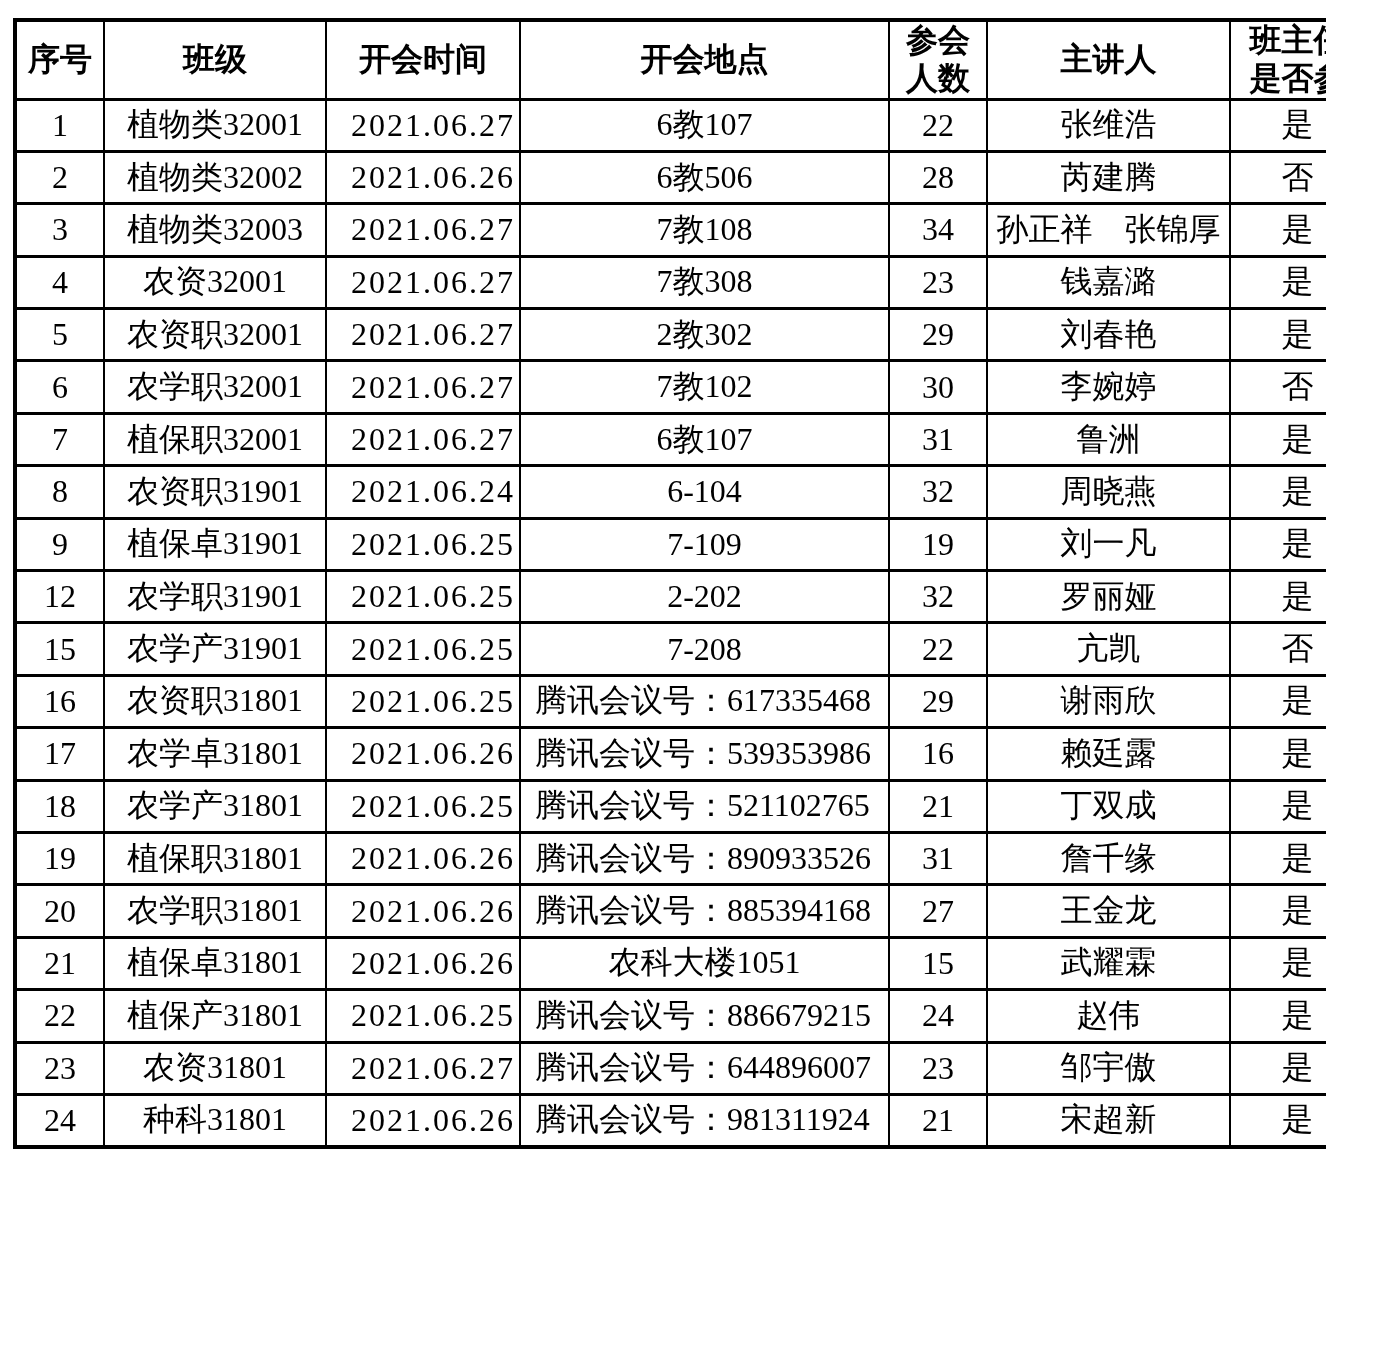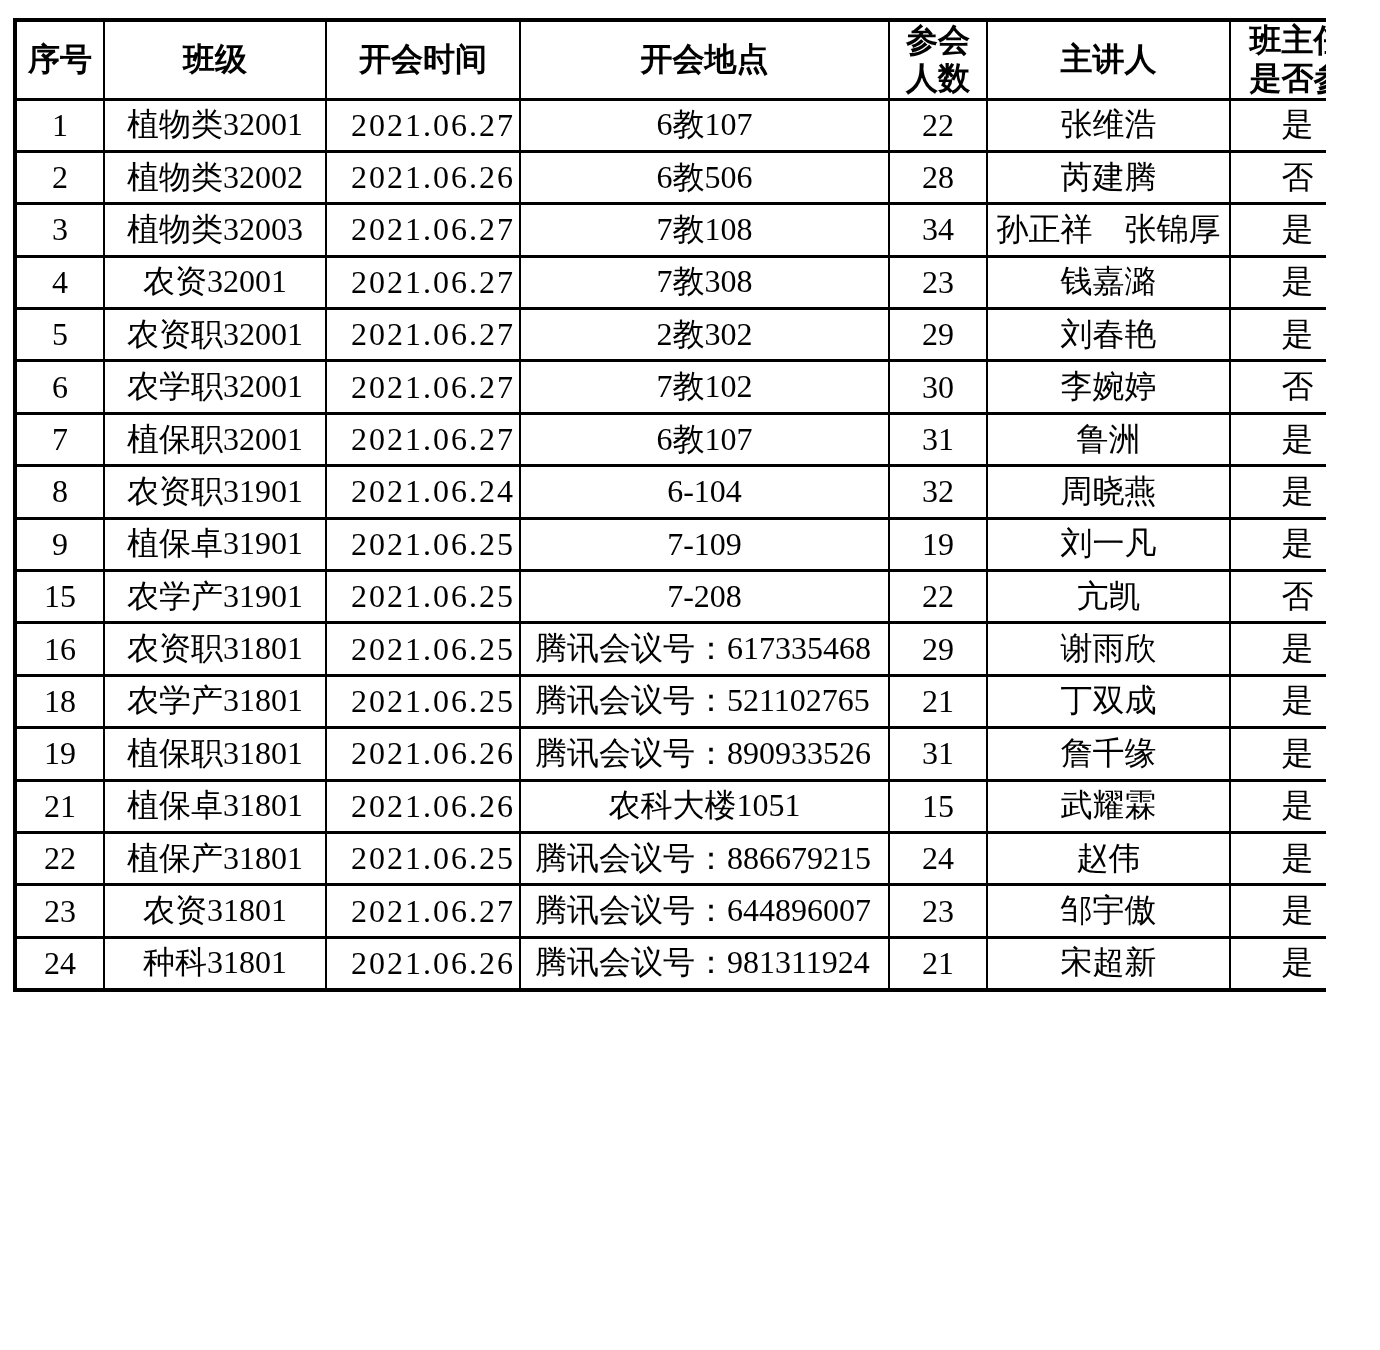--- a/index.html
+++ b/index.html
@@ -161,53 +161,80 @@
         <tr>
           <td class="cell-seq">9</td>
           <td class="cell-class">植保卓31901</td>
           <td class="cell-time">2021.06.25</td>
           <td class="cell-location">7-109</td>
           <td class="cell-attendees">19</td>
           <td class="cell-speaker">刘一凡</td>
           <td class="cell-head-teacher">是</td>
         </tr>
         <tr>
+          <td class="cell-seq">12</td>
+          <td class="cell-class">农学职31901</td>
+          <td class="cell-time">2021.06.25</td>
+          <td class="cell-location">2-202</td>
+          <td class="cell-attendees">32</td>
+          <td class="cell-speaker">罗丽娅</td>
+          <td class="cell-head-teacher">是</td>
+        </tr>
+        <tr>
           <td class="cell-seq">15</td>
           <td class="cell-class">农学产31901</td>
           <td class="cell-time">2021.06.25</td>
           <td class="cell-location">7-208</td>
           <td class="cell-attendees">22</td>
           <td class="cell-speaker">亢凯</td>
           <td class="cell-head-teacher">否</td>
         </tr>
         <tr>
           <td class="cell-seq">16</td>
           <td class="cell-class">农资职31801</td>
           <td class="cell-time">2021.06.25</td>
           <td class="cell-location loc-left">腾讯会议号：617335468</td>
           <td class="cell-attendees">29</td>
           <td class="cell-speaker">谢雨欣</td>
           <td class="cell-head-teacher">是</td>
         </tr>
         <tr>
+          <td class="cell-seq">17</td>
+          <td class="cell-class">农学卓31801</td>
+          <td class="cell-time">2021.06.26</td>
+          <td class="cell-location loc-left">腾讯会议号：539353986</td>
+          <td class="cell-attendees">16</td>
+          <td class="cell-speaker">赖廷露</td>
+          <td class="cell-head-teacher">是</td>
+        </tr>
+        <tr>
           <td class="cell-seq">18</td>
           <td class="cell-class">农学产31801</td>
           <td class="cell-time">2021.06.25</td>
           <td class="cell-location loc-left">腾讯会议号：521102765</td>
           <td class="cell-attendees">21</td>
           <td class="cell-speaker">丁双成</td>
           <td class="cell-head-teacher">是</td>
         </tr>
         <tr>
           <td class="cell-seq">19</td>
           <td class="cell-class">植保职31801</td>
           <td class="cell-time">2021.06.26</td>
           <td class="cell-location loc-left">腾讯会议号：890933526</td>
           <td class="cell-attendees">31</td>
           <td class="cell-speaker">詹千缘</td>
+          <td class="cell-head-teacher">是</td>
+        </tr>
+        <tr>
+          <td class="cell-seq">20</td>
+          <td class="cell-class">农学职31801</td>
+          <td class="cell-time">2021.06.26</td>
+          <td class="cell-location loc-left">腾讯会议号：885394168</td>
+          <td class="cell-attendees">27</td>
+          <td class="cell-speaker">王金龙</td>
           <td class="cell-head-teacher">是</td>
         </tr>
         <tr>
           <td class="cell-seq">21</td>
           <td class="cell-class">植保卓31801</td>
           <td class="cell-time">2021.06.26</td>
           <td class="cell-location">农科大楼1051</td>
           <td class="cell-attendees">15</td>
           <td class="cell-speaker">武耀霖</td>
           <td class="cell-head-teacher">是</td>

